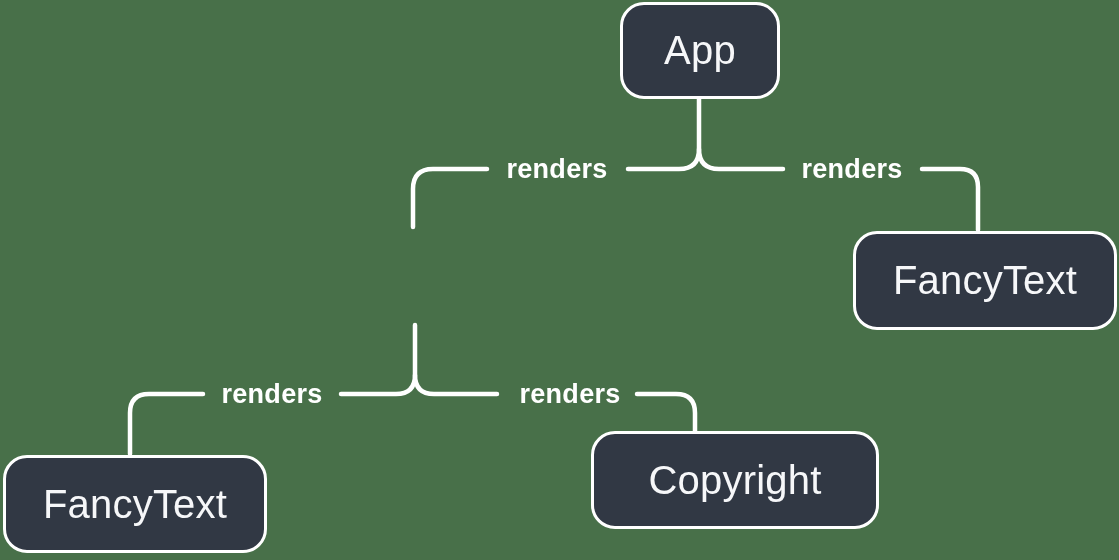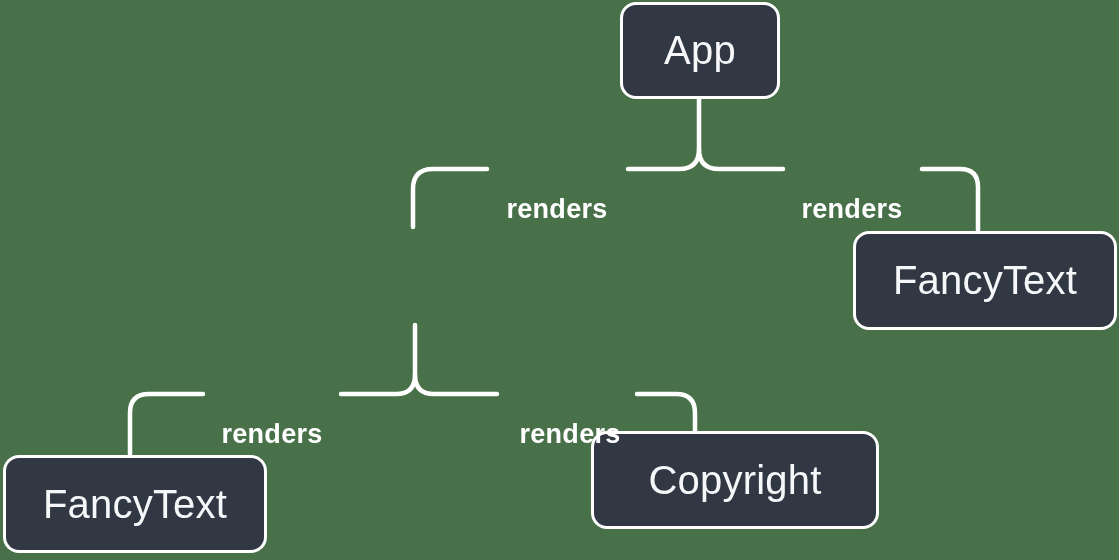--- a/index.html
+++ b/index.html
@@ -32,39 +32,38 @@
     stroke: var(--edge, #ffffff);
     stroke-width: 4.5;
     stroke-linecap: round;
     stroke-linejoin: round;
   }
   .node {
     position: absolute;
     box-sizing: border-box;
     background: var(--node-fill, #313844);
     border: 3px solid var(--node-border, #ffffff);
-    border-radius: 16px;
+    border-radius: 24px;
     display: flex;
     align-items: center;
     justify-content: center;
     color: var(--node-text, #f6f7f9);
     font-size: 40px;
     font-weight: 500;
     letter-spacing: 0.2px;
     white-space: nowrap;
   }
   .edge-label {
     position: absolute;
     transform: translate(-50%, -50%);
     color: var(--edge, #ffffff);
     font-size: 27px;
     font-weight: 700;
     letter-spacing: 0.3px;
     white-space: nowrap;
-    margin-top: 40px;
   }
 </style>
 </head>
 <body>
 
 <div class="canvas">
 
   <svg class="edges" viewBox="0 0 1119 560" aria-hidden="true">
     <path d="M699 99 L699 149 Q699 169 679 169 L628 169 M487 169 L433 169 Q413 169 413 189 L413 227"></path>
     <path d="M699 149 Q699 169 719 169 L783 169 M922 169 L960 169 Q978 169 978 187 L978 230"></path>

